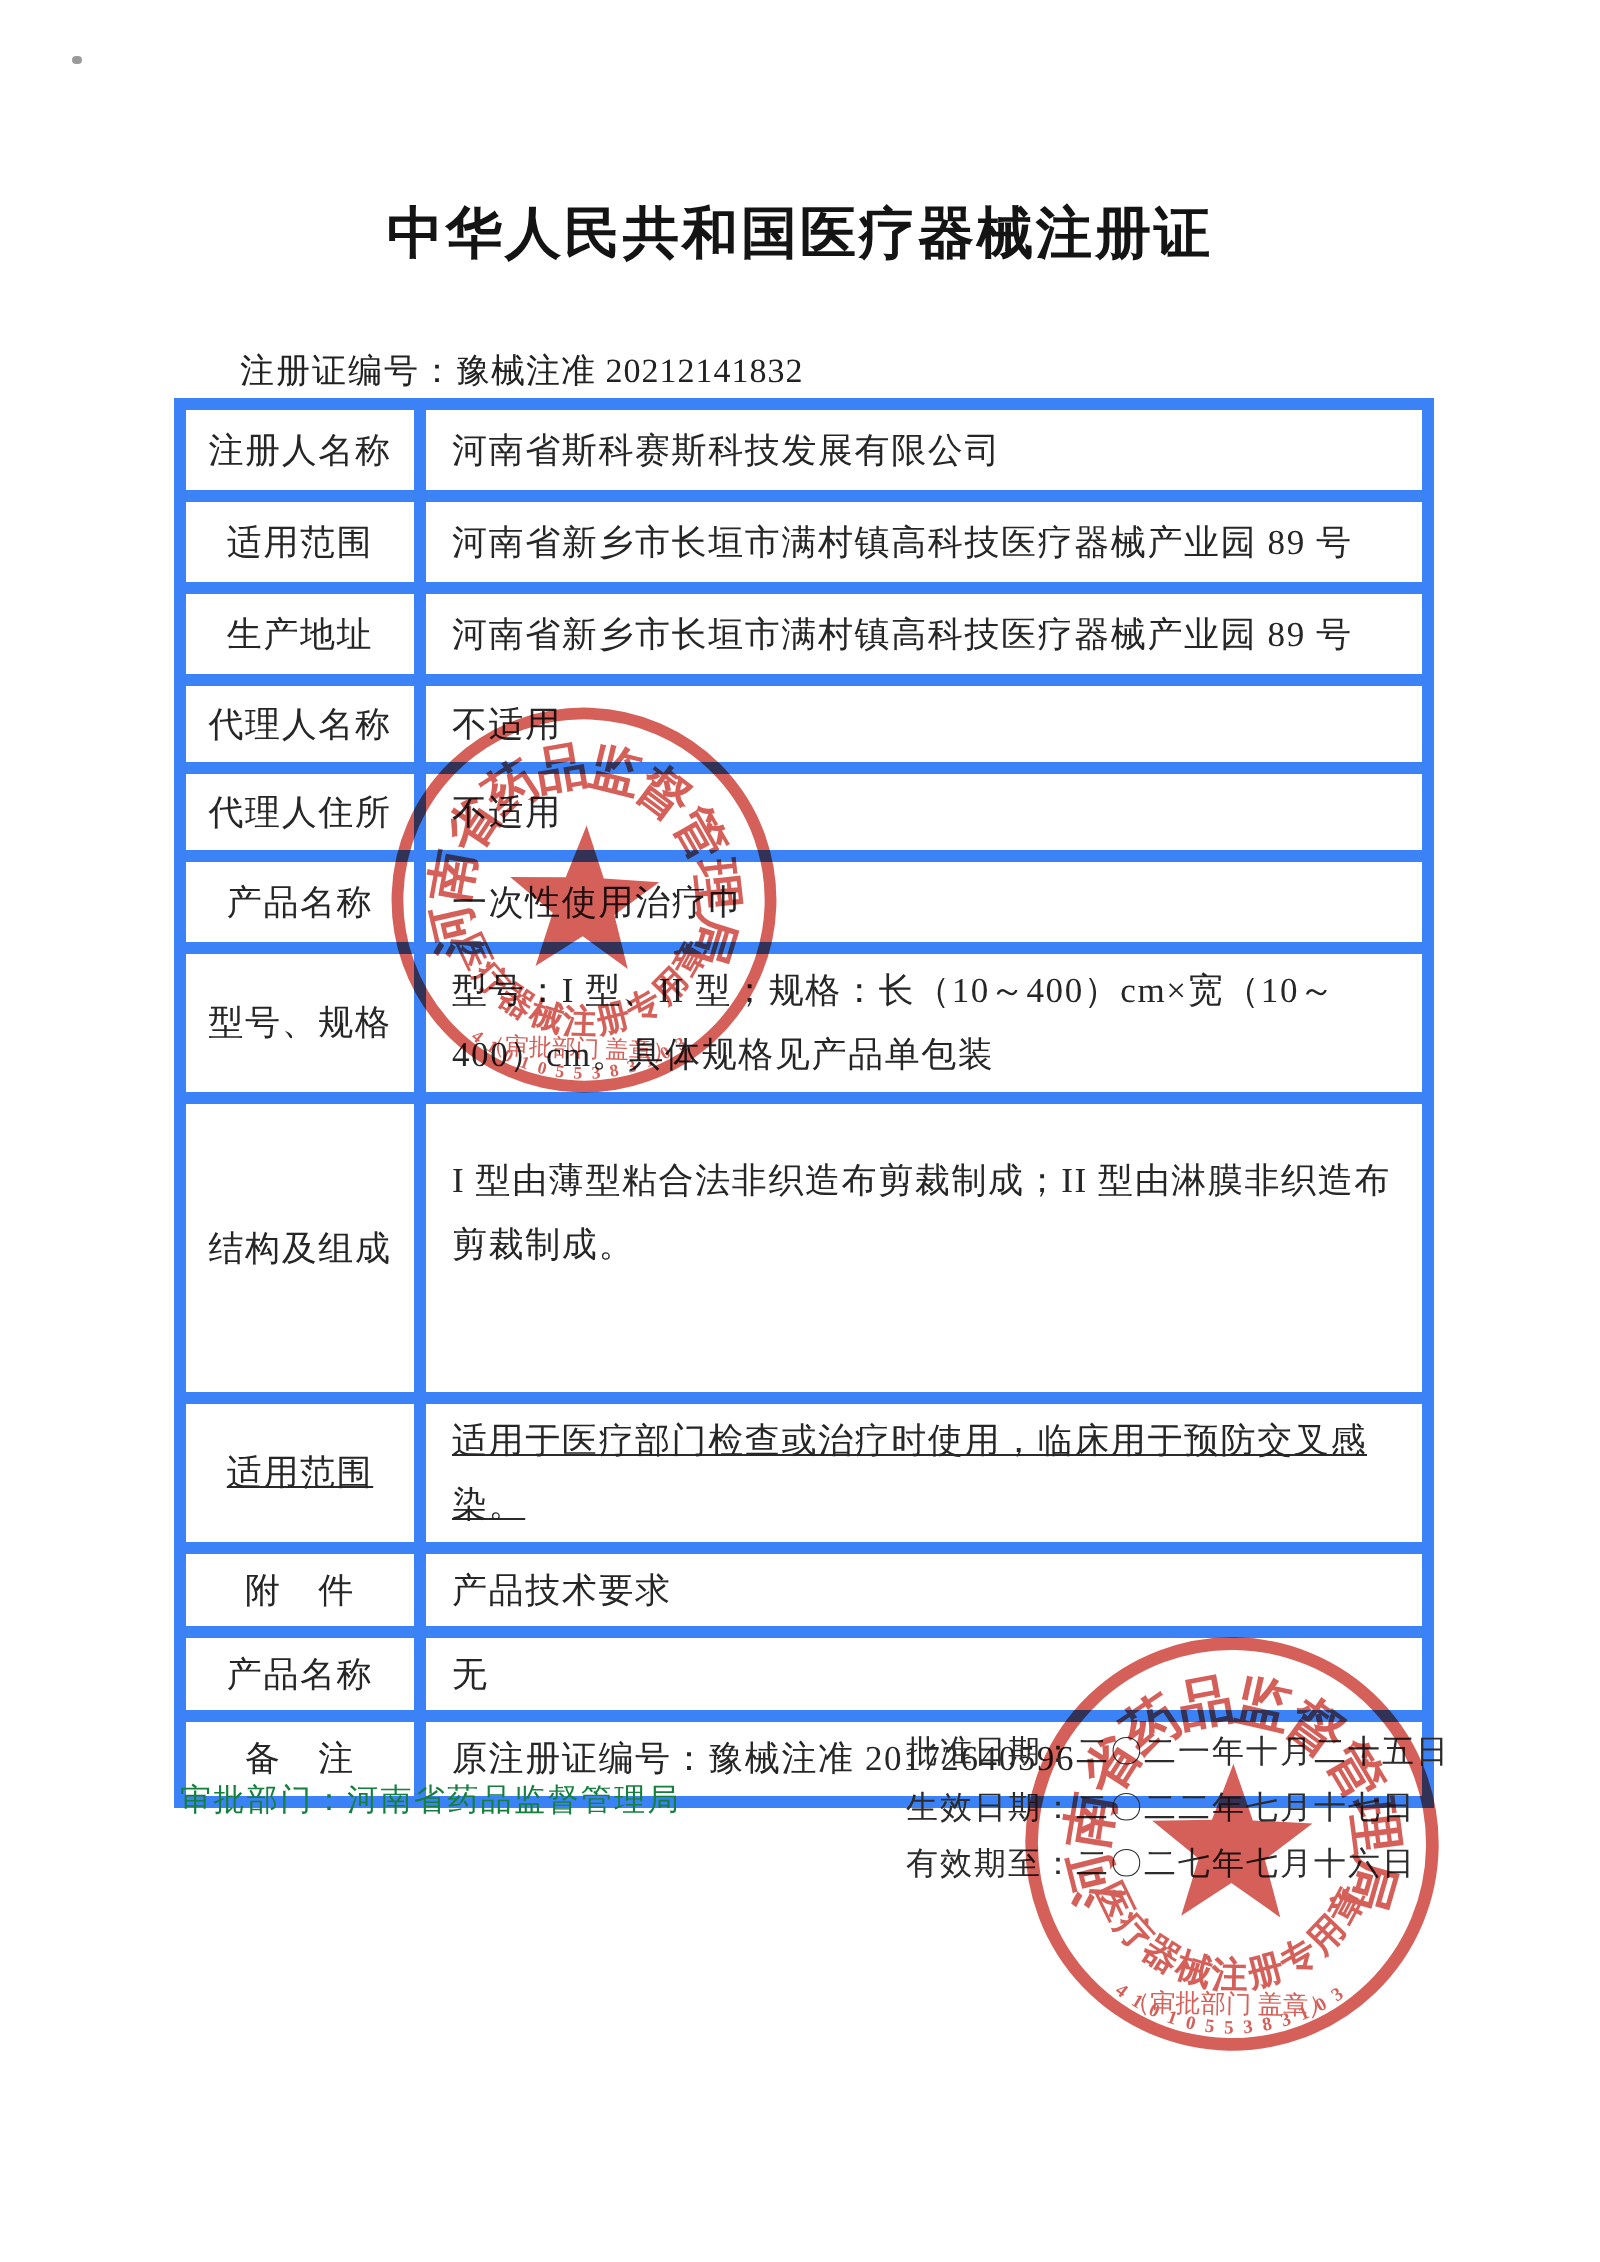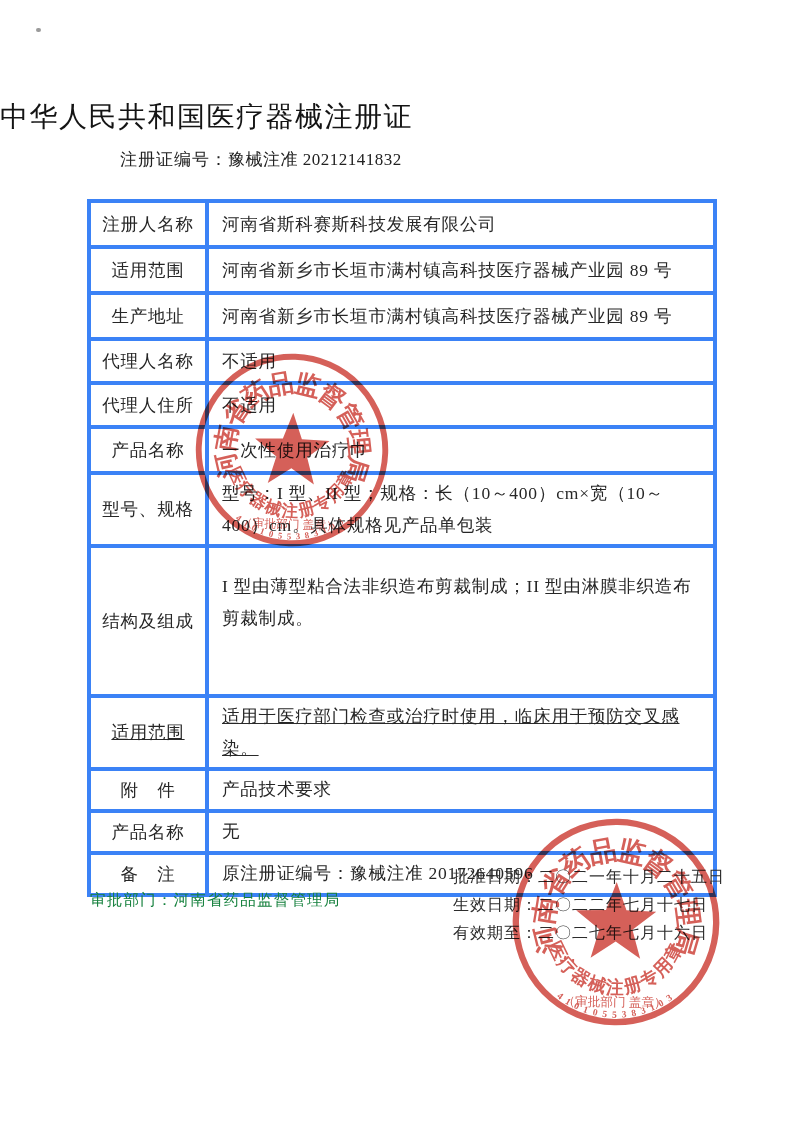--- a/index.html
+++ b/index.html
@@ -1,25 +1,25 @@
 <!DOCTYPE html>
 <html><head>
 <meta charset="utf-8">
 <style>
   html,body{margin:0;padding:0;background:#ffffff;}
   body{width:800px;height:1131px;position:relative;overflow:hidden;
        font-family:"Liberation Serif","DejaVu Serif",serif;color:#2a2a2a;}
   .speck{position:absolute;left:36px;top:28px;width:5px;height:4px;background:#8a8a8a;border-radius:2px;opacity:.85;}
-  .doc-title{position:absolute;left:0;top:98px;width:100%;text-align:left;
-       font-size:28px;font-weight:normal;color:#141414;letter-spacing:1.5px;margin:0;}
-  .cert-line{position:absolute;left:120px;top:148px;font-size:17px;letter-spacing:1px;color:#222;}
+  .doc-title{position:absolute;left:0;top:98px;width:100%;text-align:center;
+       font-size:28px;font-weight:bold;color:#141414;letter-spacing:1.5px;margin:0;}
+  .cert-line{position:absolute;left:120px;top:174px;font-size:17px;letter-spacing:1px;color:#222;}
   .cert-line .num{letter-spacing:.5px;}
   table.cert{position:absolute;left:87px;top:199px;width:630px;border-collapse:collapse;
        table-layout:fixed;}
-  table.cert td{border:4px solid #3b82f6;font-size:17.5px;color:#262626;letter-spacing:.8px;}
+  table.cert td{border:6px solid #3b82f6;font-size:17.5px;color:#262626;letter-spacing:.8px;}
   td.label{width:108px;text-align:center;vertical-align:middle;padding:2px 3px;}
   td.value{vertical-align:middle;padding:2px 10px 2px 13px;line-height:1.85;}
   tr:nth-child(1){height:46px;} tr:nth-child(2){height:46px;} tr:nth-child(3){height:46px;}
   tr:nth-child(4){height:44px;} tr:nth-child(5){height:44px;} tr:nth-child(6){height:46px;}
   tr:nth-child(7){height:72px;}
   tr:nth-child(8){height:150px;}
   tr:nth-child(8) td.value{vertical-align:top;padding-top:22px;}
   tr:nth-child(9){height:46px;text-decoration:underline;} tr:nth-child(10){height:42px;}
   tr:nth-child(11){height:42px;} tr:nth-child(12){height:42px;}
   .footer-left{position:absolute;left:90px;top:866px;font-size:15.5px;letter-spacing:1.2px;color:#15803d;margin-top:24px;}

